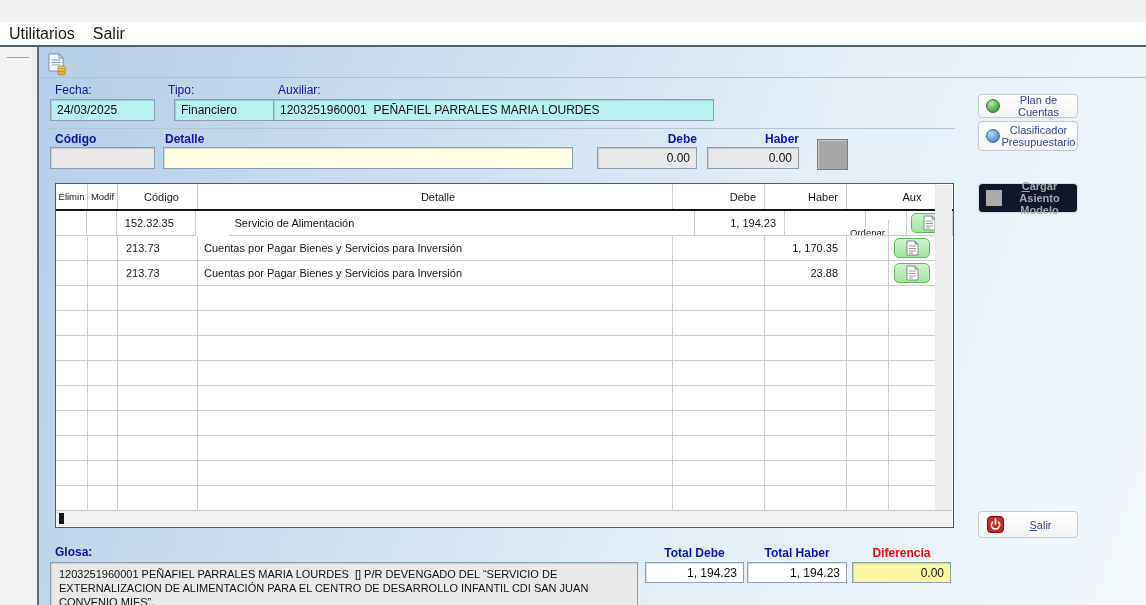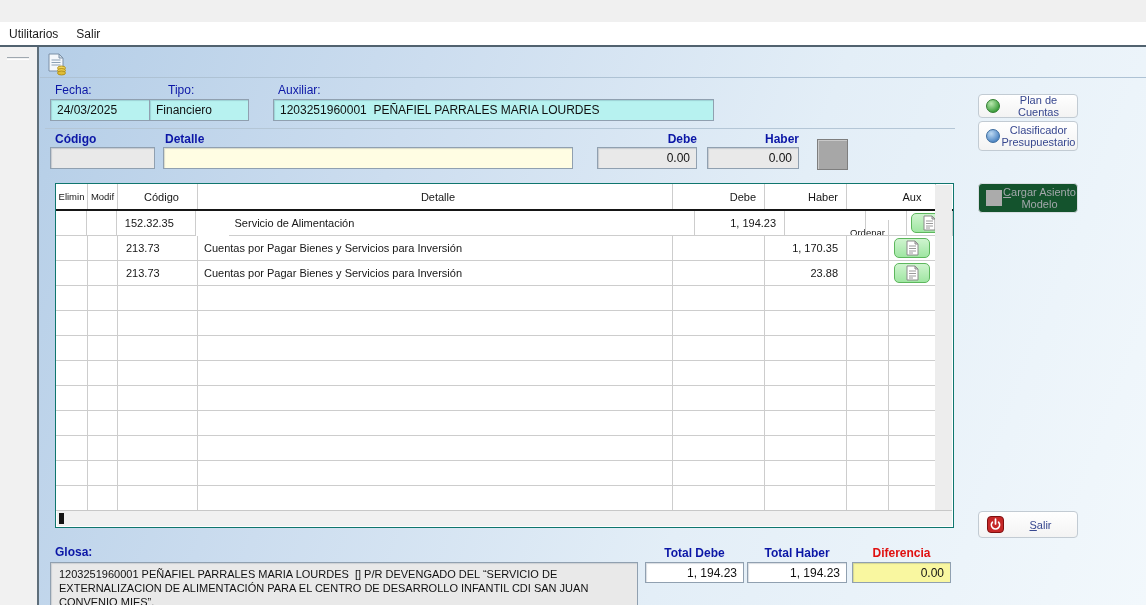--- a/index.html
+++ b/index.html
@@ -10,21 +10,21 @@
     background:#F0F0F0;
   }
   .abs{position:absolute;}
 
   
   .title-bar{left:0;top:0;width:1146px;height:22px;
     background:linear-gradient(90deg,#EDEFF9 0%,#F3F1F2 45%,#F7F1EE 100%);
     border-bottom:1px solid #E3E3E3;display:flex;align-items:center;}
   .title-text{font-size:12px;color:#1A1A1A;margin-left:5px;}
   .menu-bar{left:0;top:22px;width:1146px;height:23px;background:#FFFFFF;display:flex;align-items:center;}
-  .menu-item{font-size:12px;color:#1A1A1A;padding:3px 9px;cursor:default;}
+  .menu-item{font-size:16px;color:#1A1A1A;padding:3px 9px;cursor:default;}
   .win-divider{left:0;top:45px;width:1146px;height:2px;background:#51626F;}
 
   
   .left-strip{left:0;top:47px;width:37px;height:558px;background:#F1F1F1;}
   .grip{left:7px;top:57px;width:22px;height:3px;border-top:1px solid #9FA8B0;border-bottom:1px solid #FFFFFF;}
   .strip-divider{left:37px;top:47px;width:2px;height:558px;background:#5E6E7A;}
 
   
   .panel{left:39px;top:47px;width:1107px;height:558px;
     background:linear-gradient(110deg,#B5CEE7 0%,#CCDDEF 30%,#E3EEF7 62%,#F2F8FC 100%);}
@@ -67,21 +67,21 @@
     background:linear-gradient(#CFF4CF,#9FE6A2);display:flex;align-items:center;justify-content:center;cursor:pointer;}
 
   
   .side-btn{left:978px;width:100px;background:linear-gradient(#FFFFFF,#F3F3F3);
     border:1px solid #C2CBD3;border-radius:4px;display:flex;align-items:center;
     font-size:11px;color:var(--btn-text);cursor:pointer;}
   .side-btn .txt{flex:1;text-align:center;line-height:12px;}
   .sphere{width:14px;height:14px;border-radius:50%;margin-left:7px;flex:0 0 auto;}
   .sphere.green{background:radial-gradient(circle at 35% 30%,#B9E8AE,#3C9E3C 75%);border:1px solid #2F7C2F;}
   .sphere.blue{background:radial-gradient(circle at 35% 30%,#BCD9F2,#4E86C4 75%);border:1px solid #3A6B9E;}
-  .side-btn.disabled{background:#14532d;border-color:#D9DEE3;color:#A3A7AB;cursor:default;box-shadow:none;}
+  .side-btn.disabled{background:#0f172a;border-color:#D9DEE3;color:#A3A7AB;cursor:default;box-shadow:none;font-weight:bold;}
   .gray-box-icon{width:16px;height:16px;background:#ABABAB;margin-left:7px;flex:0 0 auto;}
   .u{text-decoration:underline;}
 
   
   .glosa-box{left:50px;top:562px;width:588px;height:46px;background:#E9E9E9;
     border:1px solid var(--input-border);font-size:11px;line-height:14px;color:#111;
     padding:4px 8px;white-space:pre-wrap;box-shadow:inset 1px 1px 1px rgba(40,60,90,.15);}
   .tot-lbl{top:546px;height:15px;text-align:center;}
   .tot-val{top:562px;height:21px;font-size:12px;}
 </style>
@@ -112,21 +112,21 @@
     <ellipse cx="14.5" cy="15" rx="4" ry="2" fill="#EFD25A" stroke="#A8860E" stroke-width="0.8"></ellipse>
     <ellipse cx="14.5" cy="17.5" rx="4" ry="2" fill="#E8C84A" stroke="#A8860E" stroke-width="0.8"></ellipse>
     <ellipse cx="14.5" cy="20" rx="4" ry="2" fill="#DFBC38" stroke="#A8860E" stroke-width="0.8"></ellipse>
   </svg>
   <div class="abs sep" style="left:40px;top:77px;width:1106px"></div>
 
   <div class="abs lbl" style="left:55px;top:83px">Fecha:</div>
   <div class="abs lbl" style="left:168px;top:83px">Tipo:</div>
   <div class="abs lbl" style="left:278px;top:83px">Auxiliar:</div>
   <div class="abs field cyan" style="left:50px;top:99px;width:105px;height:22px">24/03/2025</div>
-  <div class="abs field cyan" style="left:149px;top:99px;width:100px;height:22px">Financiero</div>
+  <div class="abs field cyan" style="left:174px;top:99px;width:100px;height:22px">Financiero</div>
   <div class="abs field cyan pre" style="left:273px;top:99px;width:441px;height:22px">1203251960001  PEÑAFIEL PARRALES MARIA LOURDES</div>
 
   <div class="abs sep" style="left:45px;top:128px;width:910px;background:#B4C6D6"></div>
 
   <div class="abs lbl-b" style="left:55px;top:132px">Código</div>
   <div class="abs lbl-b" style="left:165px;top:132px">Detalle</div>
   <div class="abs lbl-b" style="left:597px;top:132px;width:100px;text-align:right">Debe</div>
   <div class="abs lbl-b" style="left:707px;top:132px;width:92px;text-align:right">Haber</div>
   <div class="abs field gray" style="left:50px;top:147px;width:105px;height:22px"></div>
   <div class="abs field ivory" style="left:163px;top:147px;width:410px;height:22px"></div>

